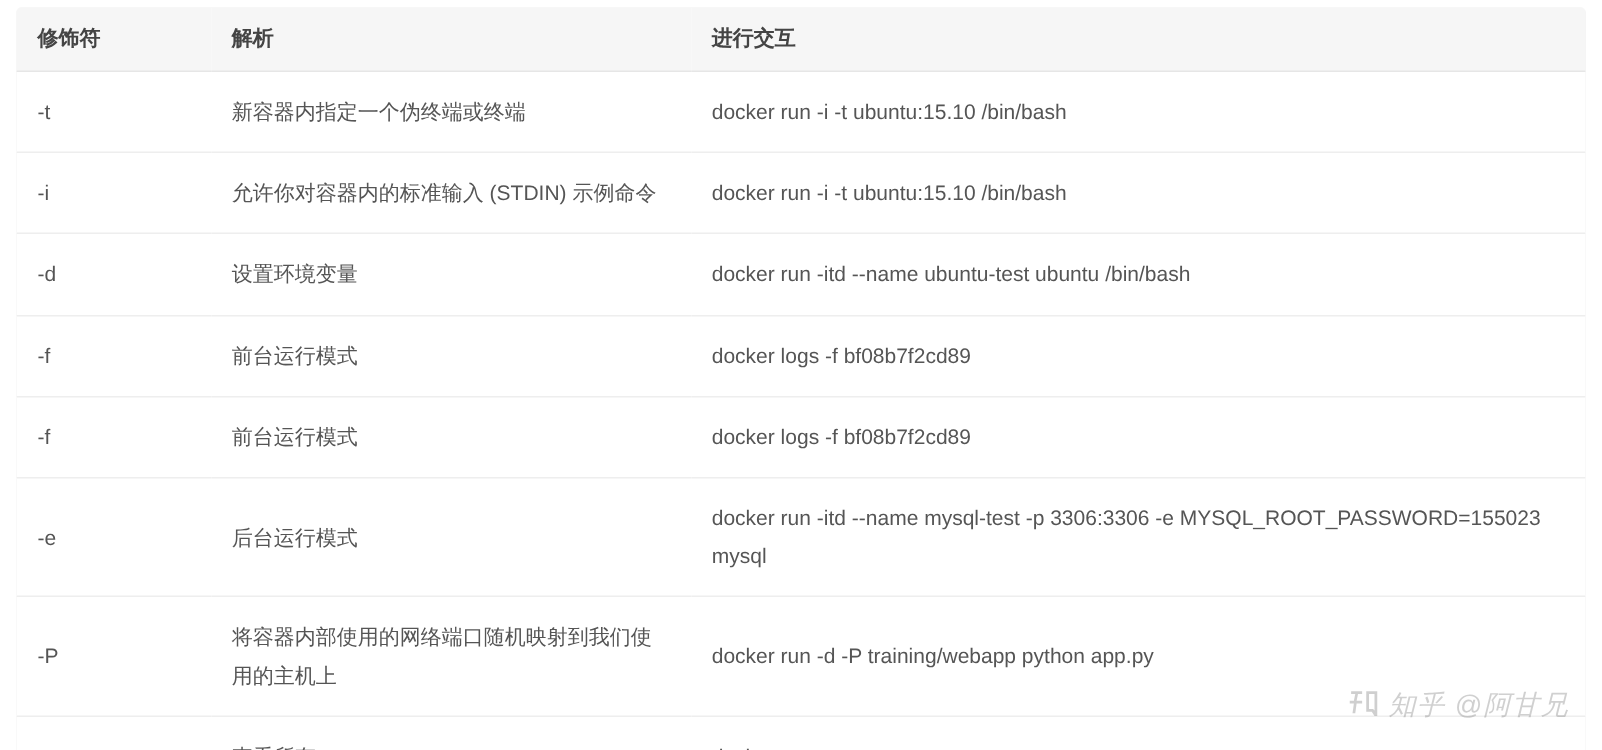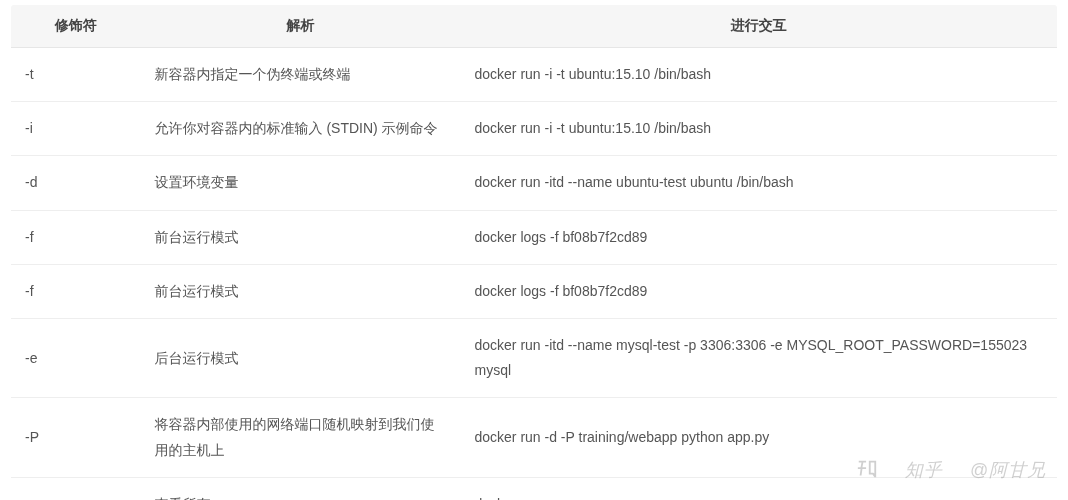--- a/index.html
+++ b/index.html
@@ -18,21 +18,21 @@
     width: 100%;
     border-collapse: collapse;
     font-size: 14px;
     color: #1a1a1a;
     border: 1px solid #e6e6e6;
     border-radius: 4px;
     overflow: hidden;
   }
   thead th {
     background: #f6f6f6;
-    text-align: center;
+    text-align: left;
     font-weight: 600;
     color: #444;
     padding: 12px 14px;
     border-bottom: 1px solid #e6e6e6;
   }
   tbody td {
     padding: 14px 14px;
     border-top: 1px solid #eeeeee;
     vertical-align: middle;
     color: #555;
@@ -46,21 +46,21 @@
     position: absolute;
     bottom: 18px;
     right: 22px;
     font-size: 18px;
     color: rgba(120,120,120,0.35);
     font-style: italic;
     pointer-events: none;
     letter-spacing: 1px;
     display: flex;
     align-items: flex-start;
-    gap: 27px;
+    gap: 6px;
   }
   .watermark svg { opacity: 0.35; }
 </style>
 </head>
 <body>
 
 <div class="table-wrap">
   <table>
     <colgroup>
         <col class="c1">

